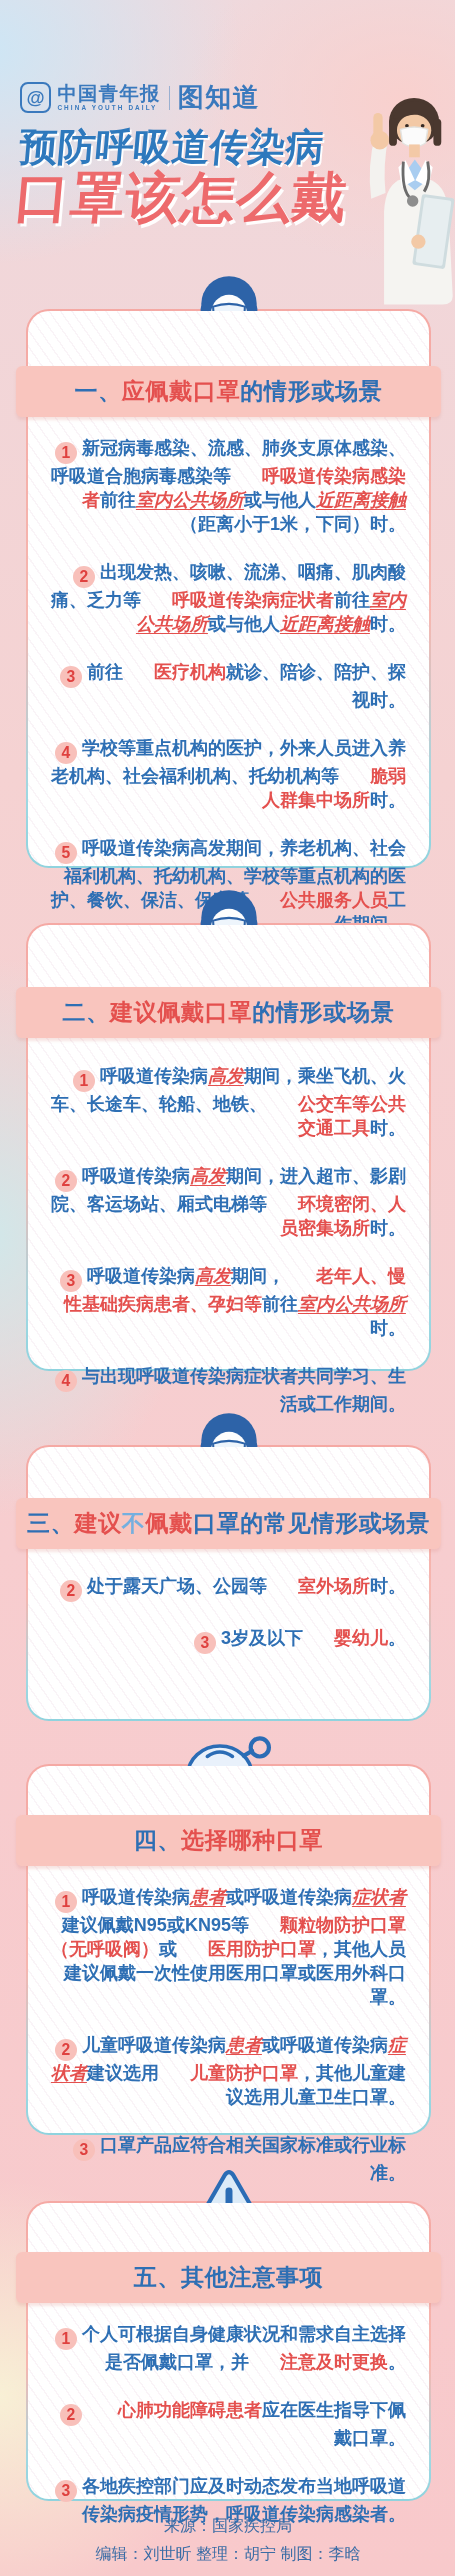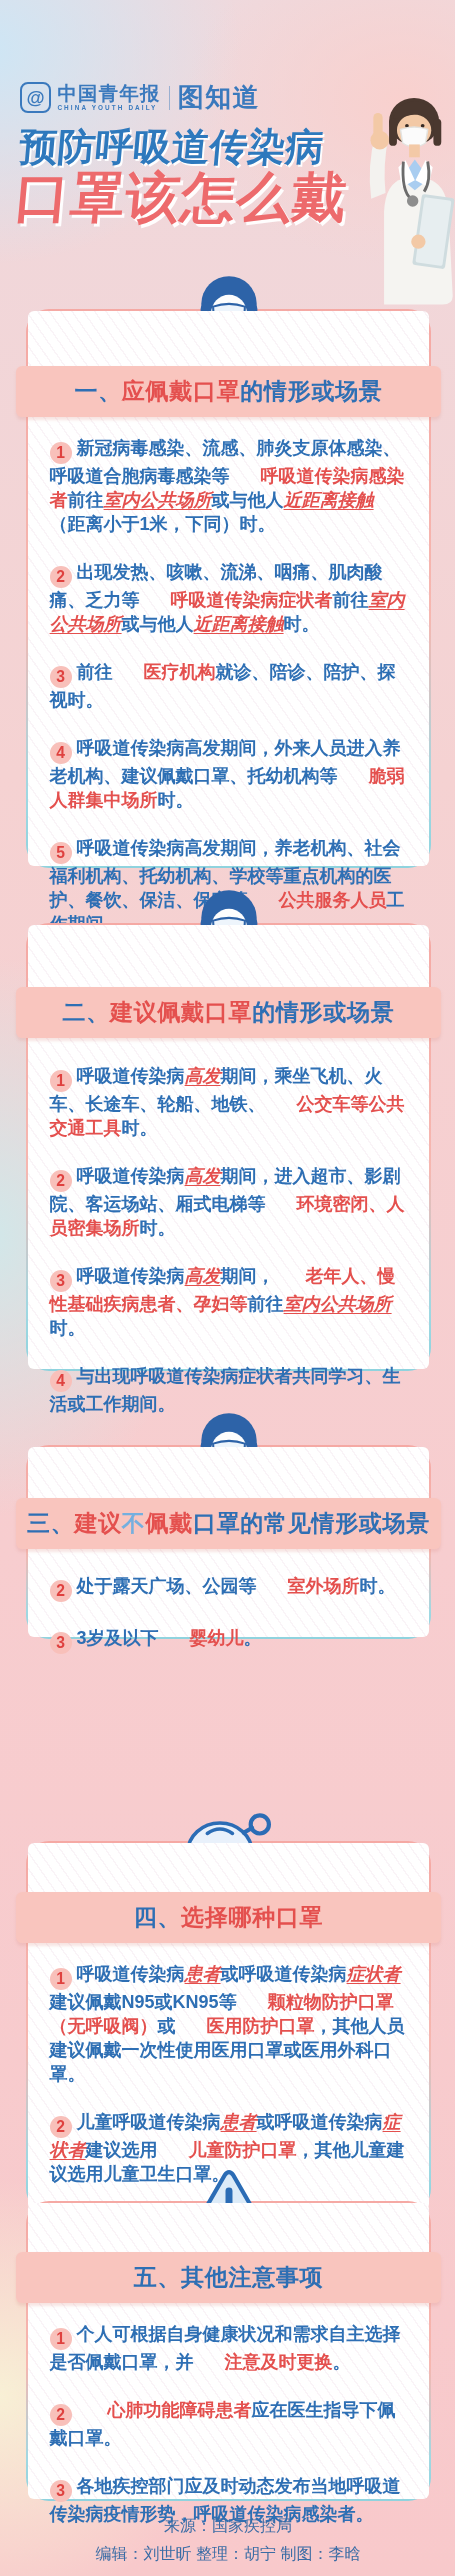--- a/index.html
+++ b/index.html
@@ -21,22 +21,22 @@
   .brand .cn .en{font-size:6.4px;font-weight:700;letter-spacing:2.1px;margin-top:2.1px;}
   .brand .divider{width:1.4px;height:24px;background:#3a79bd;opacity:.45;margin:0 1.4px;}
   .brand .channel{font-size:26px;font-weight:800;letter-spacing:1.4px;}
   .title{position:absolute;left:17px;top:127px;transform:skewX(-5deg);line-height:1.08;}
   .title .l1{font-size:38px;font-weight:800;color:#2e79bd;text-shadow:2.1px 2.1px 0 rgba(255,255,255,.95);}
   .title .l2{font-size:54px;font-weight:800;color:#ed6a6c;letter-spacing:1.4px;text-shadow:2.9px 2.9px 0 rgba(255,255,255,.95);}
   .doctor{position:absolute;right:-1.4px;top:90px;width:123px;height:229px;}
   
   .cardw{position:absolute;left:26px;width:405px;border-radius:23px;padding:2.1px;box-sizing:border-box;
          background:linear-gradient(180deg,#f5a9a4 0%,#f6b7b0 55%,#a0d8e2 86%,#8fd3de 100%);}
-  .card{position:relative;width:100%;height:100%;border-radius:6px;box-sizing:border-box;
-        background:repeating-linear-gradient(55deg, rgba(213,170,197,.13) 0 1.4px, rgba(255,255,255,0) 1.4px 9.3px),#ffffff;}
+  .card{position:relative;width:100%;height:100%;border-radius:21px;box-sizing:border-box;
+        background:repeating-linear-gradient(55deg, rgba(213,170,197,.13) 0 1.4px, rgba(255,255,255,0) 1.4px 9.3px),#ffffff;text-align:right;}
   .sec-icon{position:absolute;left:50%;transform:translateX(-50%);}
   .band{position:absolute;left:-12px;right:-12px;top:var(--band-top);height:51px;background:#f9c5be;border-radius:6.4px;
         display:flex;align-items:center;justify-content:center;box-shadow:0 2.1px 2.9px rgba(222,150,143,.25);}
   .band-text{font-size:23px;font-weight:800;letter-spacing:0.7px;white-space:nowrap;}
   .items{padding:var(--items-top) 23px 0 21.5px;}
   .item{margin:0 0 23.6px 0;font-size:18px;line-height:24px;font-weight:700;color:#2e6fb4;}
   .num{display:inline-flex;align-items:center;justify-content:center;width:22px;height:22px;border-radius:50%;
        background:#f8c0ba;color:#df413f;font-size:15.7px;font-weight:800;margin-right:5px;vertical-align:-4.3px;}
   .t-blue{color:#2e6fb4;}
   .t-red{color:#e4504e;}
@@ -104,21 +104,21 @@
       <path d="M27 129 C27 108 44 99 65 99 C86 99 103 108 103 129 Z" fill="#f6a8a3" stroke="#2d63a8" stroke-width="3"></path>
     </svg>
     <div class="card">
       <div class="band">
         <span class="band-text"><span class="t-blue">一、</span><span class="t-red">应佩戴口罩</span><span class="t-blue">的情形或场景</span></span>
       </div>
       <div class="items">
           <p class="item"><span class="num">1</span><span class="t-blue">新冠病毒感染、流感、肺炎支原体感染、呼吸道合胞病毒感染等</span><span class="t-redb">呼吸道传染病感染者</span><span class="t-blue">前往</span><span class="t-redu">室内公共场所</span><span class="t-blue">或与他人</span><span class="t-redu">近距离接触</span><span class="t-blue">（距离小于1米，下同）时。</span></p>
           <p class="item"><span class="num">2</span><span class="t-blue">出现发热、咳嗽、流涕、咽痛、肌肉酸痛、乏力等</span><span class="t-redb">呼吸道传染病症状者</span><span class="t-blue">前往</span><span class="t-redu">室内公共场所</span><span class="t-blue">或与他人</span><span class="t-redu">近距离接触</span><span class="t-blue">时。</span></p>
           <p class="item"><span class="num">3</span><span class="t-blue">前往</span><span class="t-redb">医疗机构</span><span class="t-blue">就诊、陪诊、陪护、探视时。</span></p>
-          <p class="item"><span class="num">4</span><span class="t-blue">呼吸道传染病高发期间，外来人员进入养老机构、建议佩戴口罩、托幼机构等</span><span class="t-redb">脆弱人群集中场所</span><span class="t-blue">时。</span></p>
+          <p class="item"><span class="num">4</span><span class="t-blue">学校等重点机构的医护，外来人员进入养老机构、社会福利机构、托幼机构等</span><span class="t-redb">脆弱人群集中场所</span><span class="t-blue">时。</span></p>
           <p class="item"><span class="num">5</span><span class="t-blue">呼吸道传染病高发期间，养老机构、社会福利机构、托幼机构、学校等重点机构的医护、餐饮、保洁、保安等</span><span class="t-redb">公共服务人员</span><span class="t-blue">工作期间。</span></p>
         </div>
     </div>
   </div>
 
   <div class="cardw" style="top:923px;height:448px;--band-top:62px;--items-top:139px;">
     <svg class="sec-icon" style="top:-37px;width:90px;height:90px;" viewBox="0 0 130 130">
       <circle cx="65" cy="46" r="40" fill="#2d63a8"></circle>
       <rect x="24" y="44" width="19" height="46" rx="9" fill="#2d63a8"></rect>
       <rect x="87" y="44" width="19" height="46" rx="9" fill="#2d63a8"></rect>
@@ -133,42 +133,42 @@
       </div>
       <div class="items">
           <p class="item"><span class="num">1</span><span class="t-blue">呼吸道传染病</span><span class="t-redu">高发</span><span class="t-blue">期间，乘坐飞机、火车、长途车、轮船、地铁、</span><span class="t-redb">公交车等公共交通工具</span><span class="t-blue">时。</span></p>
           <p class="item"><span class="num">2</span><span class="t-blue">呼吸道传染病</span><span class="t-redu">高发</span><span class="t-blue">期间，进入超市、影剧院、客运场站、厢式电梯等</span><span class="t-redb">环境密闭、人员密集场所</span><span class="t-blue">时。</span></p>
           <p class="item"><span class="num">3</span><span class="t-blue">呼吸道传染病</span><span class="t-redu">高发</span><span class="t-blue">期间，</span><span class="t-redb">老年人、慢性基础疾病患者、孕妇等</span><span class="t-blue">前往</span><span class="t-redu">室内公共场所</span><span class="t-blue">时。</span></p>
           <p class="item"><span class="num">4</span><span class="t-blue">与出现呼吸道传染病症状者共同学习、生活或工作期间。</span></p>
         </div>
     </div>
   </div>
 
-  <div class="cardw" style="top:1445px;height:194px;--band-top:51px;--items-top:127px;">
+  <div class="cardw" style="top:1445px;height:276px;--band-top:51px;--items-top:127px;">
     <svg class="sec-icon" style="top:-36px;width:90px;height:90px;" viewBox="0 0 130 130">
       <circle cx="65" cy="46" r="40" fill="#2d63a8"></circle>
       <rect x="24" y="44" width="19" height="46" rx="9" fill="#2d63a8"></rect>
       <rect x="87" y="44" width="19" height="46" rx="9" fill="#2d63a8"></rect>
       <ellipse cx="65" cy="60" rx="26" ry="27" fill="#fdfdfd"></ellipse>
       <path d="M42 50 Q65 42 88 50 L86 80 Q65 95 44 80 Z" fill="#eef5fc" stroke="#2d63a8" stroke-width="3"></path>
       <path d="M55 88 L75 88 L75 104 L55 104 Z" fill="#ffffff" stroke="#2d63a8" stroke-width="3"></path>
       <path d="M27 129 C27 108 44 99 65 99 C86 99 103 108 103 129 Z" fill="#f6a8a3" stroke="#2d63a8" stroke-width="3"></path>
     </svg>
     <div class="card">
       <div class="band">
         <span class="band-text"><span class="t-blue">三、</span><span class="t-red">建议</span><span class="t-lblue">不</span><span class="t-red">佩戴</span><span class="t-blue">口罩的常见情形或场景</span></span>
       </div>
       <div class="items">
           <p class="item"><span class="num">2</span><span class="t-blue">处于露天广场、公园等</span><span class="t-redb">室外场所</span><span class="t-blue">时。</span></p>
           <p class="item"><span class="num">3</span><span class="t-blue">3岁及以下</span><span class="t-redb">婴幼儿</span><span class="t-blue">。</span></p>
         </div>
     </div>
   </div>
 
-  <div class="cardw" style="top:1841px;height:371px;--band-top:49px;--items-top:119px;">
+  <div class="cardw" style="top:1764px;height:371px;--band-top:49px;--items-top:119px;">
     <svg class="sec-icon" style="top:-32px;width:107px;height:77px;" viewBox="0 0 150 110">
       <ellipse cx="62" cy="62" rx="46" ry="42" fill="#e9f1fb" stroke="#2b6cb5" stroke-width="5"></ellipse>
       <path d="M44 35 Q62 22 80 35" fill="none" stroke="#2b6cb5" stroke-width="5" stroke-linecap="round"></path>
       <line x1="42" y1="54" x2="84" y2="54" stroke="#2b6cb5" stroke-width="6" stroke-linecap="round"></line>
       <line x1="40" y1="68" x2="86" y2="68" stroke="#2b6cb5" stroke-width="6" stroke-linecap="round"></line>
       <line x1="44" y1="82" x2="82" y2="82" stroke="#2b6cb5" stroke-width="6" stroke-linecap="round"></line>
       <circle cx="119" cy="22" r="13" fill="none" stroke="#2b6cb5" stroke-width="6"></circle>
       <path d="M96 34 L108 27" stroke="#2b6cb5" stroke-width="6" stroke-linecap="round"></path>
       <rect x="8" y="50" width="11" height="26" rx="5.5" fill="#2b6cb5"></rect>
       <rect x="102" y="50" width="11" height="26" rx="5.5" fill="#2b6cb5"></rect>

